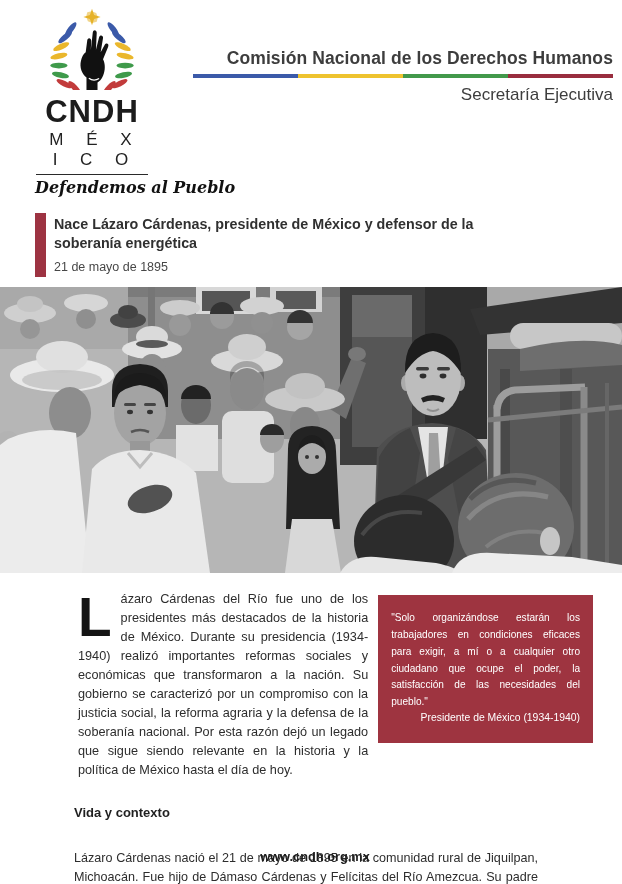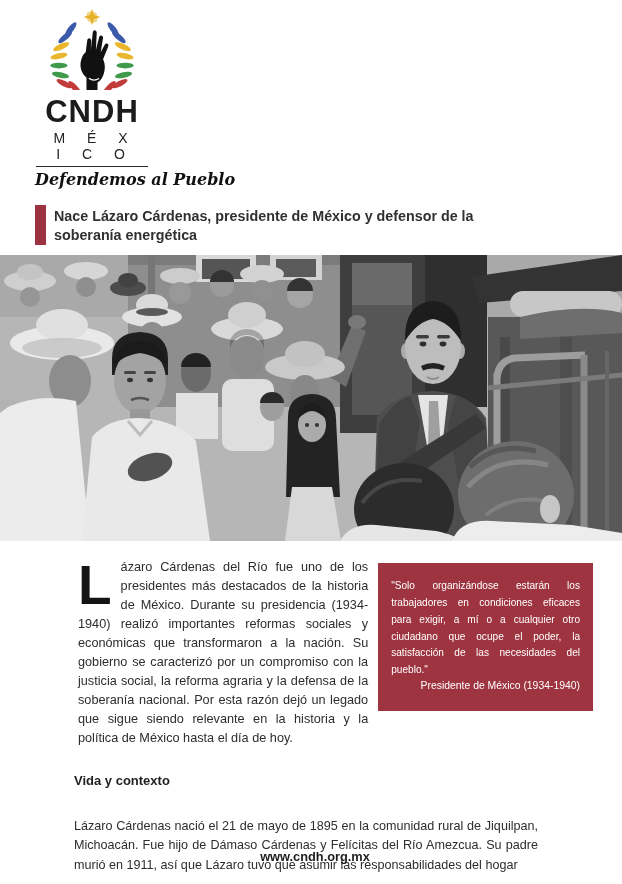--- a/index.html
+++ b/index.html
@@ -5,21 +5,21 @@
   * { margin:0; padding:0; box-sizing:border-box; }
   html,body { background:#fff; }
   body {
     width:622px; height:884px; position:relative; overflow:hidden;
     font-family:"Liberation Sans", sans-serif; color:#2e2e2e;
   }
   
   .top { display:flex; justify-content:space-between; align-items:flex-start; padding:8px 9px 0 35px; }
   .logo { width:114px; text-align:center; }
   .logo-acronym { font-size:31px; font-weight:800; letter-spacing:1px; color:#1c1c1c; line-height:1; margin-top:2px; }
-  .logo-country { font-size:14px; letter-spacing:9px; color:#222; margin:3px 0 0 6px; font-weight:500; }
+  .logo-country { font-size:17px; letter-spacing:9px; color:#222; margin:3px 0 0 6px; font-weight:500; }
   .logo-rule { border-top:1.6px solid #2a2a2a; margin:4px 1px 3px; }
   .logo-motto { font-family:"DejaVu Serif", serif; font-style:italic; font-weight:700; font-size:16px; color:#111; white-space:nowrap; }
   .org { text-align:right; margin-top:40px; width:420px; }
   .org-name { font-size:17.5px; font-weight:700; color:#3d3d3d; letter-spacing:0.1px; }
   .brand-bar { display:flex; height:4px; margin:5px 0 7px; }
   .brand-bar span { flex:1; }
   .seg-blue  { background:#3b5aa9; }
   .seg-yellow{ background:#eec32e; }
   .seg-green { background:#42994b; }
   .seg-red   { background:#992d3e; }
@@ -84,26 +84,37 @@
         <path fill="#111" d="M53,104 L53,88 C47,84 44,75 46,67 C47,62 49,58 52,56 L54,41 C54.5,37 59,37.5 59,41.5 L58.5,53 L61,31 C61.5,27 66,27.5 66,31.5 L65,53 L69,37 C70,33.5 74.5,34.5 74,38 L71,56 L76,47 C78,43.5 82,45.5 80.5,49 L74,65 C77,71 77,79 74,86 C72.2,90.5 69,93.5 67,94.5 L67,104 Z"></path>
         <path d="M56,89 q6,4.5 13,0.5" stroke="#fff" stroke-width="1.6" fill="none"></path>
       </g>
     </svg>
     <div class="logo-acronym">CNDH</div>
     <div class="logo-country">M É X I C O</div>
     <div class="logo-rule"></div>
     <div class="logo-motto">Defendemos al Pueblo</div>
   </div>
 
+  <div class="org">
+    <div class="org-name">Comisión Nacional de los Derechos Humanos</div>
+    <div class="brand-bar">
+      <span class="seg-blue"></span>
+      <span class="seg-yellow"></span>
+      <span class="seg-green"></span>
+      <span class="seg-red"></span>
+    </div>
+    <div class="org-dept">Secretaría Ejecutiva</div>
+  </div>
 </header>
 
 <section class="title-block">
   <div class="accent-bar"></div>
   <div class="title-text">
     <h1>Nace Lázaro Cárdenas, presidente de México y defensor de la soberanía energética</h1>
+    <div class="date">21 de mayo de 1895</div>
   </div>
 </section>
 
 <figure class="photo">
   <svg viewBox="0 0 622 286" width="622" height="286" role="img">
     <rect width="622" height="286" fill="#b6b6b6"></rect>
     <rect width="622" height="62" fill="#a9a9a9"></rect>
 
     <g>
       <rect x="128" y="0" width="232" height="152" fill="#8e8e8e"></rect>

